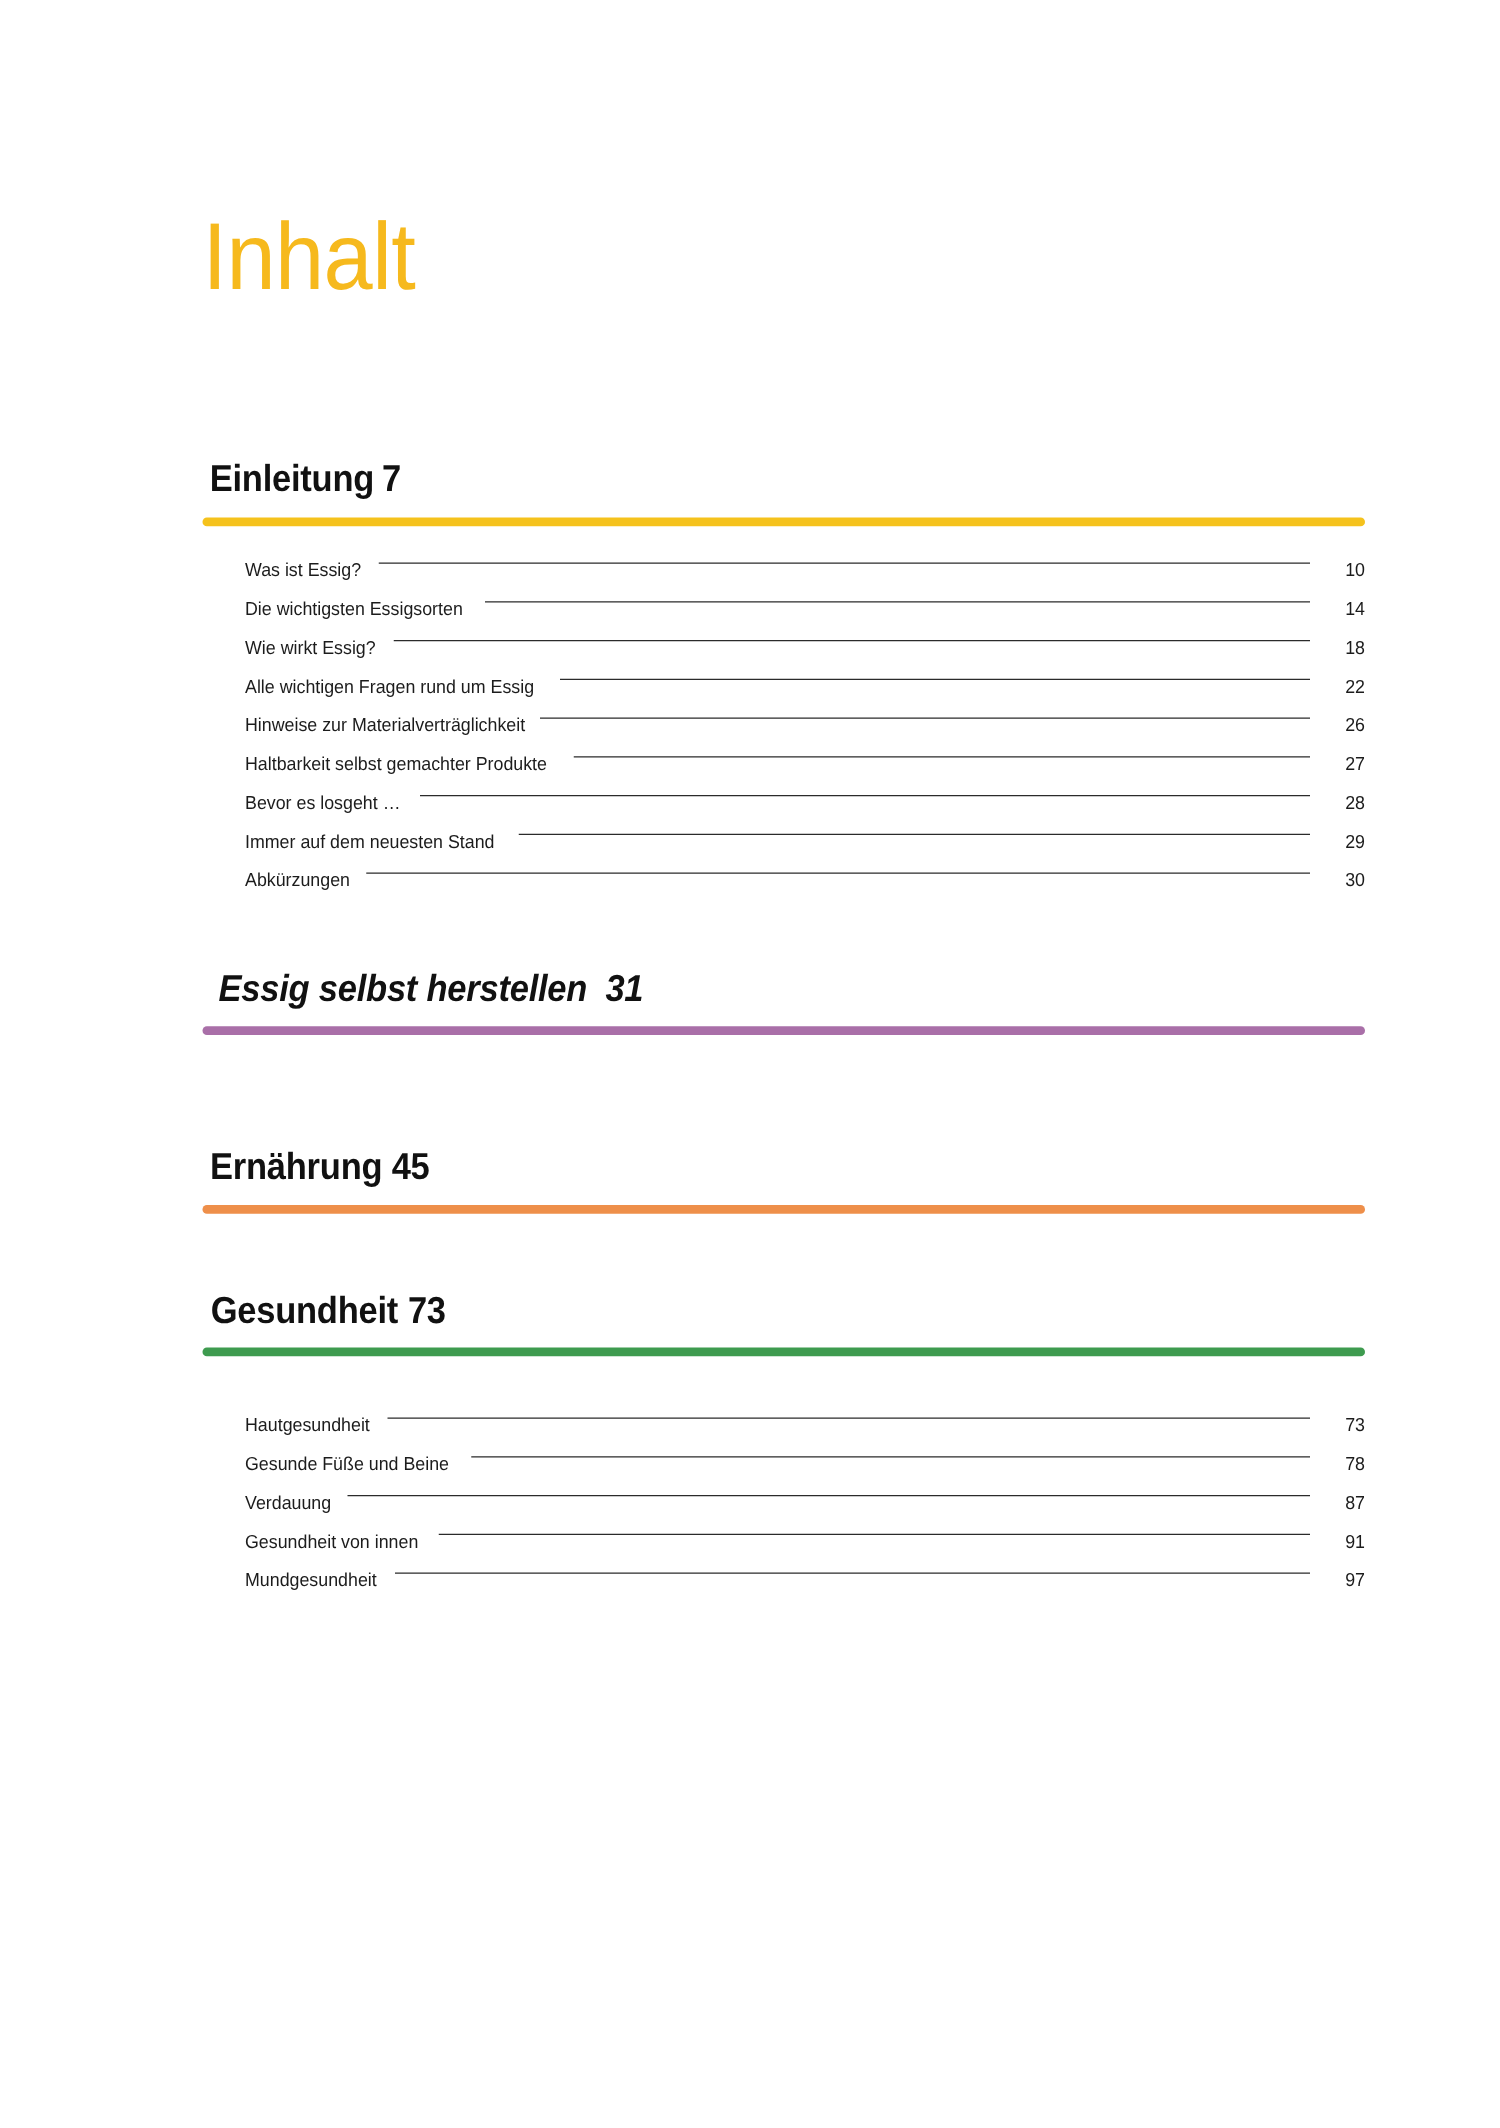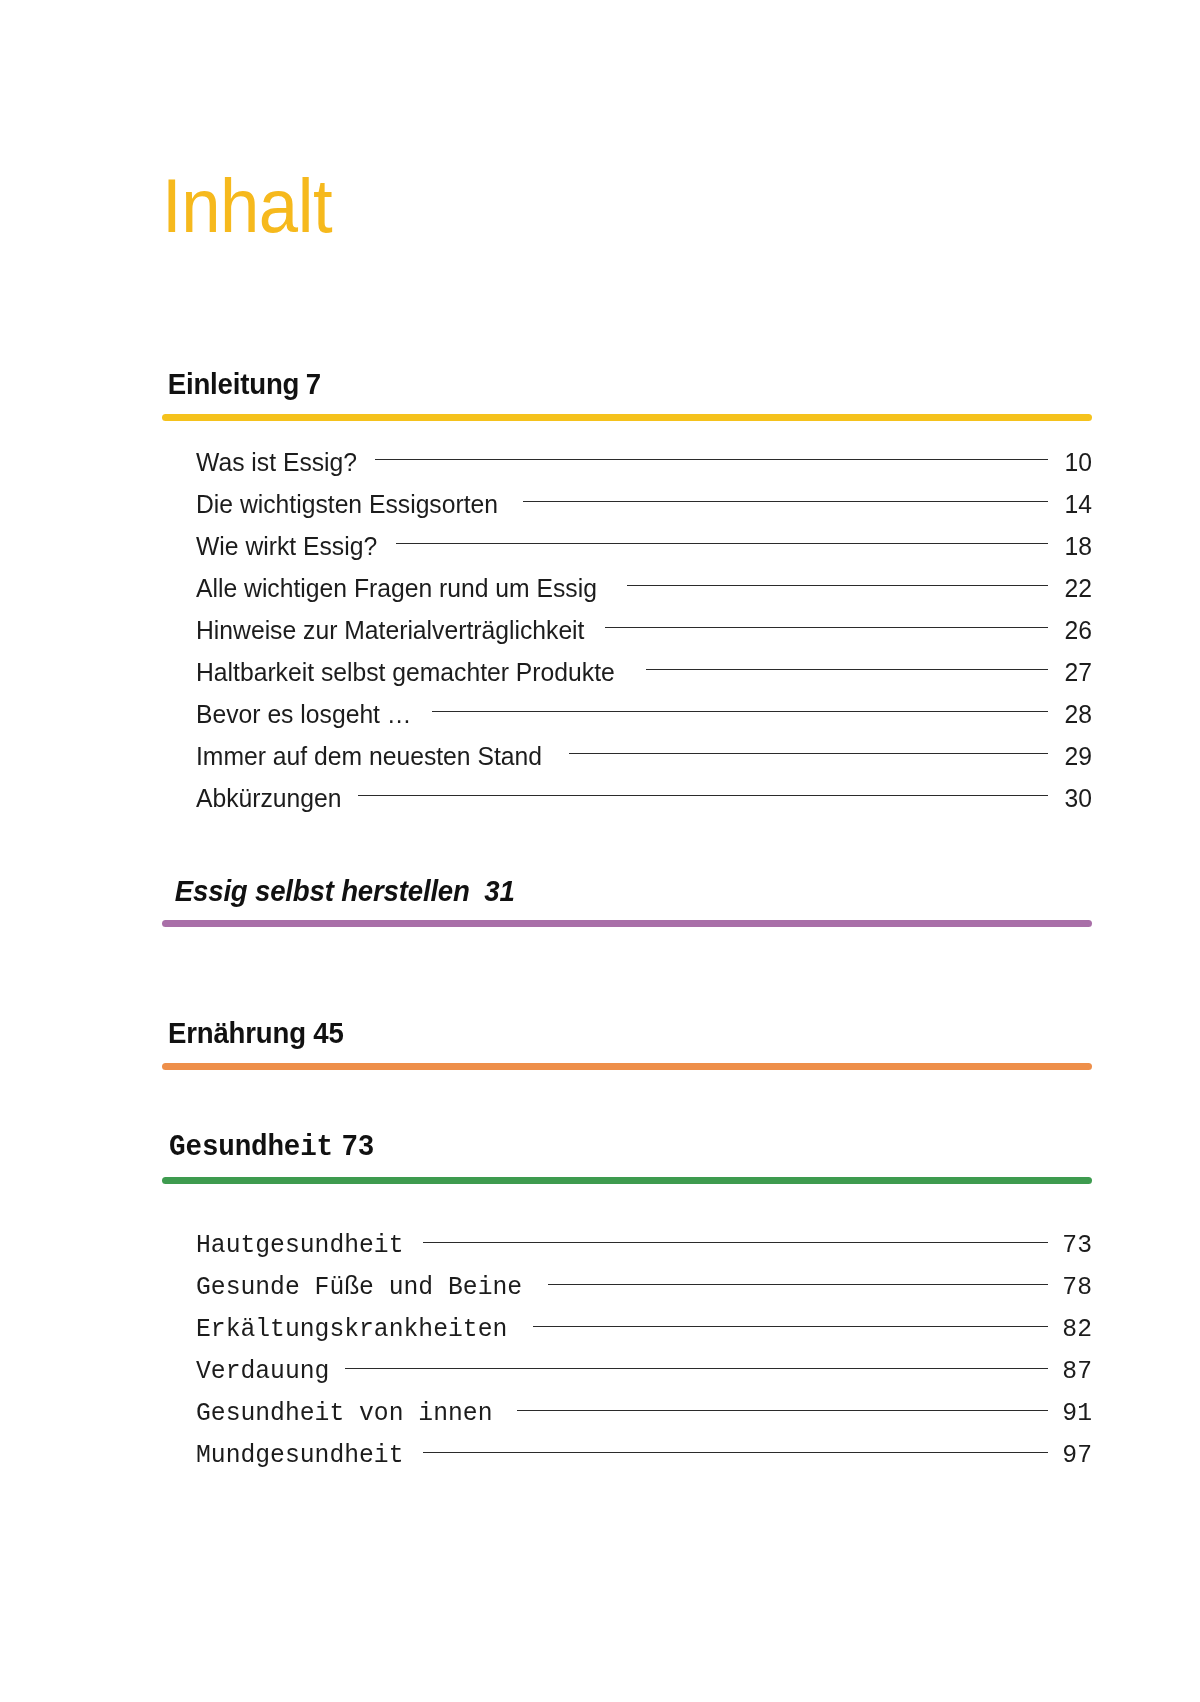--- a/index.html
+++ b/index.html
@@ -76,22 +76,22 @@
     margin-top: 14px;
   }
 
   
   .entries {
     margin-top: 22px;
     padding-left: 34px;
   }
   .entry {
     display: flex;
-    align-items: center;
-    font-size: 26px;
+    align-items: flex-start;
+    font-size: 15px;
     line-height: 1;
     color: #1c1c1c;
     padding-top: 8px;
     padding-bottom: 8px;
   }
   .entry-label {
     white-space: nowrap;
     transform: scaleX(0.95);
     transform-origin: left bottom;
   }
@@ -113,21 +113,21 @@
     transform: scaleX(0.95);
     transform-origin: right bottom;
   }
 
   
   .sec-einleitung { margin-top: 124px; }
   .sec-einleitung .entries { margin-top: 20px; }
 
   .sec-herstellen { margin-top: 56px; font-style: italic; }
   .sec-ernaehrung { margin-top: 90px; }
-  .sec-gesundheit { margin-top: 62px; font-family: Liberation Mono, monospace; }
+  .sec-gesundheit { margin-top: 62px; }
   .sec-gesundheit .entries { margin-top: 40px; }
 </style>
 </head>
 <body style="background: rgb(255, 255, 255);">
 
 <div class="page">
   <div class="content">
 
     <h1 class="doc-title" style="color: rgb(246, 185, 29);">Inhalt</h1>
 
@@ -225,25 +225,20 @@
           <span class="entry-leader"></span>
           <span class="entry-page">73</span>
         </div>
 
         <div class="entry gap">
           <span class="entry-label">Gesunde Füße und Beine</span>
           <span class="entry-leader"></span>
           <span class="entry-page">78</span>
         </div>
 
-        <div class="entry gap">
-          <span class="entry-label">Erkältungskrankheiten</span>
-          <span class="entry-leader"></span>
-          <span class="entry-page">82</span>
-        </div>
 
         <div class="entry gap">
           <span class="entry-label">Verdauung</span>
           <span class="entry-leader"></span>
           <span class="entry-page">87</span>
         </div>
 
         <div class="entry gap">
           <span class="entry-label">Gesundheit von innen</span>
           <span class="entry-leader"></span>

